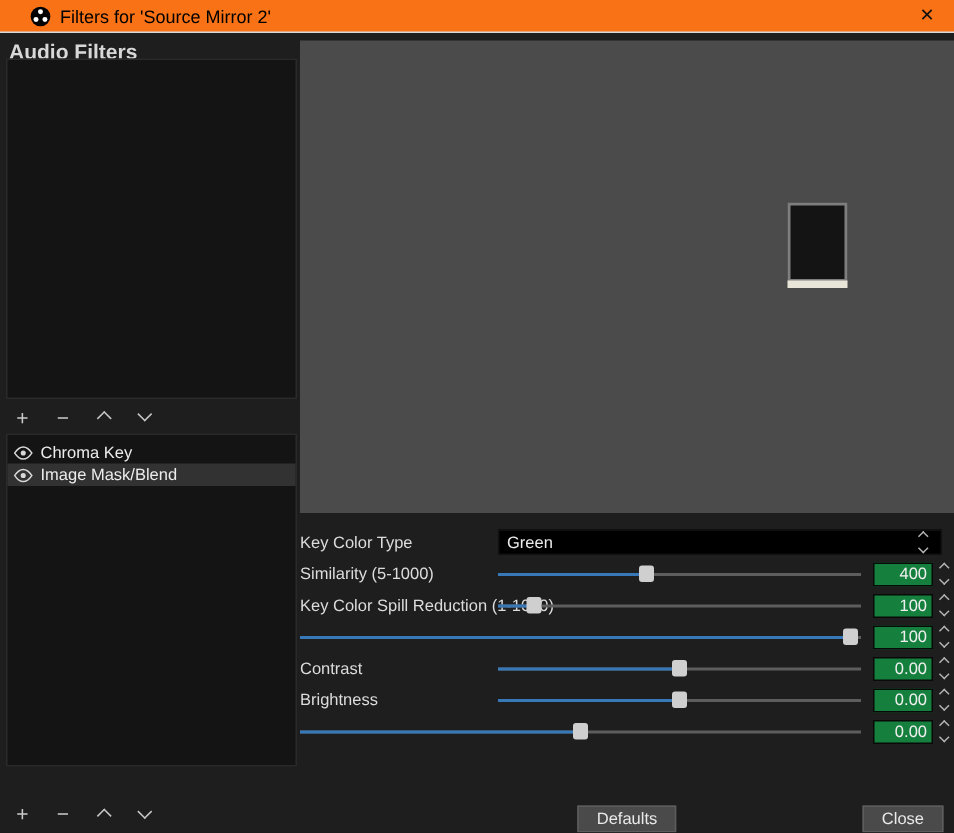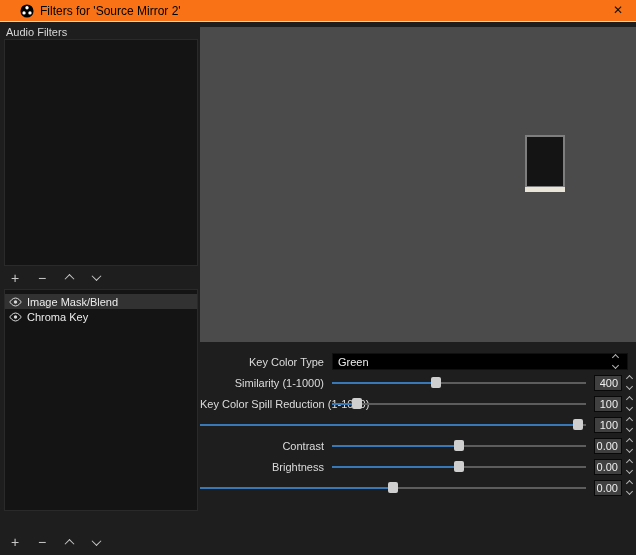--- a/index.html
+++ b/index.html
@@ -9,48 +9,48 @@
   
   .titlebar { height:22px; background:#f97316; border-bottom:1px solid #d9d9d9; display:flex; align-items:center; padding-left:20px; }
   .obs-icon { width:14px; height:14px; display:inline-flex; }
   .titlebar .title { font-size:12px; color:#000; margin-left:6px; }
   .close-btn { margin-left:auto; width:36px; height:22px; line-height:21px; text-align:center; font-size:12px; color:#111; cursor:pointer; }
 
   .dialog { position:absolute; top:23px; left:0; right:0; bottom:0; background:#1e1e1e; }
 
   
   .left-panel { position:absolute; left:4px; top:0; width:194px; bottom:0; display:flex; flex-direction:column; }
-  .panel-label { font-size:11px; color:#d8d8d8; padding:3px 2px 2px; height:16px; }
+  .panel-label { font-size:14px; color:#d8d8d8; padding:3px 2px 2px; height:16px;font-weight:bold; }
   .listbox { background:#141414; border:1px solid #2a2a2a; width:100%; }
   .audio-list { height:227px; }
   .effect-list { height:222px; padding-top:4px; }
   .toolbar { display:flex; align-items:center; gap:13px; height:23px; padding:0 4px; }
   .tb-btn { color:#c8c8c8; font-size:14px; line-height:14px; width:14px; text-align:center; cursor:pointer; display:inline-flex; justify-content:center; align-items:center; height:16px; }
   .toolbar-bottom { margin-top:auto; height:26px; }
 
   .filter-item { display:flex; align-items:center; gap:5px; height:15px; padding:0 4px; font-size:11px; color:#ececec; cursor:default; }
   .filter-item.selected { background:#323232; }
   .eye-icon { display:inline-flex; width:13px; }
 
   
   .preview { position:absolute; left:200px; top:4px; right:0; height:315px; background:#4b4b4b; }
   .phone { position:absolute; left:325px; top:108px; width:40px; height:53px; background:#141414; border:2px solid #7e7e7e; }
   .phone-base { position:absolute; left:-2px; right:-2px; bottom:-6px; height:5px; background:#e9e5d9; }
 
   
   .props { position:absolute; left:200px; top:330px; right:0; bottom:0; }
   .prop-row { display:flex; align-items:center; height:17px; margin-bottom:4px; }
-  .prop-label { width:132px; flex:none; text-align:right; padding-right:8px; font-size:11px; color:#dcdcdc; white-space:nowrap; }
+  .prop-label { width:132px; flex:none; padding-right:8px; font-size:11px; color:#dcdcdc; white-space:nowrap; }
   .combo { flex:1; margin-right:8px; height:17px; background:#000000; border:1px solid #101010; display:flex; align-items:center; font-size:11px; color:#ececec; padding:0 5px; cursor:pointer; }
   .combo .combo-spin { margin-left:auto; }
   .slider { flex:1; position:relative; height:17px; margin-right:8px; cursor:pointer; }
   .track { position:absolute; left:0; right:0; top:8px; height:2px; background:#5d5d5d; }
   .fill { position:absolute; left:0; top:8px; height:2px; background:#3678b8; }
   .handle { position:absolute; top:3px; width:10px; height:11px; background:#cfcfcf; border-radius:2px; }
-  .spinbox { width:28px; height:16px; flex:none; background:#404040; border:1px solid #090909; font-size:11px; color:#efefef; text-align:right; line-height:14px; padding-right:3px; }
+  .spinbox { width:40px; height:16px; flex:none; background:#15803d; border:1px solid #090909; font-size:11px; color:#efefef; text-align:right; line-height:14px; padding-right:3px; }
   .spin { width:14px; flex:none; display:flex; flex-direction:column; align-items:center; gap:3px; cursor:pointer; }
   .chev { width:5px; height:5px; border-right:1px solid #b4b4b4; border-bottom:1px solid #b4b4b4; }
   .chev.up { transform:rotate(-135deg); }
   .chev.down { transform:rotate(45deg); }
   .tb-chev { width:7px; height:7px; border-right:1.5px solid #c8c8c8; border-bottom:1.5px solid #c8c8c8; }
   .tb-chev.up { transform:rotate(-135deg) translate(-1px,-1px); }
   .tb-chev.down { transform:rotate(45deg) translate(-1px,-1px); }
 
   
   .footer { position:absolute; left:0; right:0; top:182px; height:20px; }
@@ -87,38 +87,38 @@
         <span class="tb-btn">−</span>
         <span class="tb-btn">
             <span class="tb-chev up"></span>
           </span>
         <span class="tb-btn">
             <span class="tb-chev down"></span>
           </span>
       </div>
 
       <div class="listbox effect-list">
+        <div class="filter-item">
+          <span class="eye-icon">
+            <svg width="13" height="10" viewBox="0 0 13 10">
+                <path d="M6.5 1C3.4 1 1.2 4.4 0.8 5c0.4 0.6 2.6 4 5.7 4s5.3-3.4 5.7-4C11.8 4.4 9.6 1 6.5 1z" fill="none" stroke="#d8d8d8" stroke-width="1"></path>
+                <circle cx="6.5" cy="5" r="1.7" fill="#d8d8d8"></circle>
+              </svg>
+          </span>
+          <span>Chroma Key</span>
+        </div>
         <div class="filter-item selected">
           <span class="eye-icon">
             <svg width="13" height="10" viewBox="0 0 13 10">
                 <path d="M6.5 1C3.4 1 1.2 4.4 0.8 5c0.4 0.6 2.6 4 5.7 4s5.3-3.4 5.7-4C11.8 4.4 9.6 1 6.5 1z" fill="none" stroke="#d8d8d8" stroke-width="1"></path>
                 <circle cx="6.5" cy="5" r="1.7" fill="#d8d8d8"></circle>
               </svg>
           </span>
           <span>Image Mask/Blend</span>
         </div>
-        <div class="filter-item">
-          <span class="eye-icon">
-            <svg width="13" height="10" viewBox="0 0 13 10">
-                <path d="M6.5 1C3.4 1 1.2 4.4 0.8 5c0.4 0.6 2.6 4 5.7 4s5.3-3.4 5.7-4C11.8 4.4 9.6 1 6.5 1z" fill="none" stroke="#d8d8d8" stroke-width="1"></path>
-                <circle cx="6.5" cy="5" r="1.7" fill="#d8d8d8"></circle>
-              </svg>
-          </span>
-          <span>Chroma Key</span>
-        </div>
       </div>
 
       <div class="toolbar toolbar-bottom">
         <span class="tb-btn">+</span>
         <span class="tb-btn">−</span>
         <span class="tb-btn">
             <span class="tb-chev up"></span>
           </span>
         <span class="tb-btn">
             <span class="tb-chev down"></span>
@@ -139,21 +139,21 @@
         <div class="combo">
           <span>Green</span>
           <span class="spin combo-spin">
             <span class="chev up"></span>
             <span class="chev down"></span>
           </span>
         </div>
       </div>
 
       <div class="prop-row">
-        <span class="prop-label">Similarity (1-1000)</span>
+        <span class="prop-label">Similarity (5-1000)</span>
         <div class="slider">
           <div class="track"></div>
           <div class="fill" style="width: 41%; background: rgb(54, 120, 184);"></div>
           <div class="handle" style="left: calc(41% - 5px);"></div>
         </div>
         <span class="spinbox">400</span>
         <span class="spin">
           <span class="chev up"></span>
           <span class="chev down"></span>
         </span>
@@ -221,16 +221,20 @@
           <div class="fill" style="width: 50%; background: rgb(54, 120, 184);"></div>
           <div class="handle" style="left: calc(50% - 5px);"></div>
         </div>
         <span class="spinbox">0.00</span>
         <span class="spin">
           <span class="chev up"></span>
           <span class="chev down"></span>
         </span>
       </div>
 
+      <div class="footer">
+        <button class="btn defaults-btn">Defaults</button>
+        <button class="btn close-dialog-btn">Close</button>
+      </div>
 
     </div>
   </div>
 </div>
 
 </body></html>

